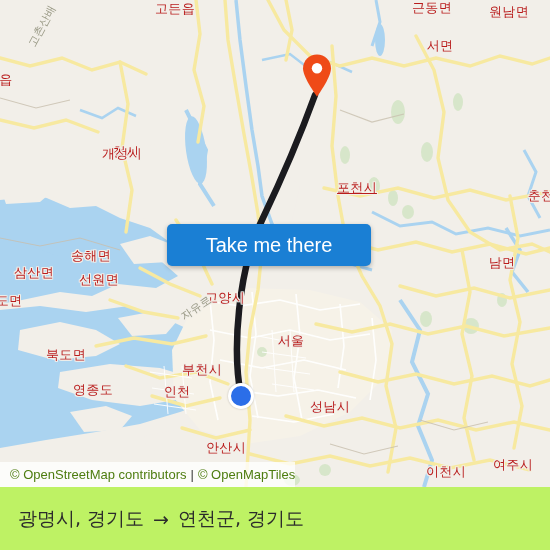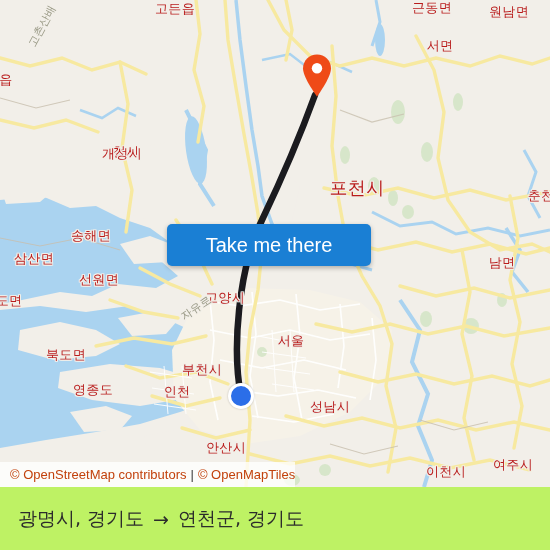--- a/index.html
+++ b/index.html
@@ -50,21 +50,21 @@
   
   .attrib{
     position:absolute;left:0;top:462px;height:25px;
     display:flex;align-items:center;
     padding:0 0 0 10px;
     background:rgba(255,255,255,.78);
     font-size:13px;color:#3b3b3b;
     font-family:"Liberation Sans","DejaVu Sans",sans-serif;
     white-space:nowrap;
   }
-  .attrib a{color:#c2410c;text-decoration:none;}
+  .attrib a{color:#4d7c0f;text-decoration:none;}
   .attrib .sep{margin:0 4px;}
 
   
   .footer{
     position:absolute;left:0;top:487px;width:550px;height:63px;
     background:#bef264;display:flex;align-items:center;
     justify-content:space-between;padding:0 18px;box-sizing:border-box;
   }
   .route-title{
     font-size:19px;color:#2c2c2c;white-space:nowrap;
@@ -220,26 +220,26 @@
 
     <div id="map-labels">
         <div class="maplabel road" style="left: 42px; top: 26px; font-size: 11px; transform: translate(-50%, -50%) rotate(-62deg);">고촌산배</div>
         <div class="maplabel" style="left: 175px; top: 9px; font-size: 13px;">고든읍</div>
         <div class="maplabel" style="left: 432px; top: 8px; font-size: 13px;">근동면</div>
         <div class="maplabel" style="left: 509px; top: 12px; font-size: 13px;">원남면</div>
         <div class="maplabel" style="left: 440px; top: 46px; font-size: 13px;">서면</div>
         <div class="maplabel" style="left: 6px; top: 80px; font-size: 13px;">읍</div>
         <div class="maplabel" style="left: 126px; top: 152px; font-size: 13px;">철시</div>
         <div class="maplabel" style="left: 122px; top: 154px; font-size: 13px;">개성시</div>
-        <div class="maplabel" style="left: 357px; top: 188px; font-size: 18px;">포천시</div>
+        <div class="maplabel" style="left: 357px; top: 188px; font-size: 13px; text-decoration: underline;">포천시</div>
         <div class="maplabel" style="left: 541px; top: 196px; font-size: 13px;">춘천</div>
-        <div class="maplabel" style="left: 91px; top: 236px; font-size: 13px;">송해면</div>
+        <div class="maplabel" style="left: 91px; top: 256px; font-size: 13px;">송해면</div>
         <div class="maplabel" style="left: 502px; top: 263px; font-size: 13px;">남면</div>
         <div class="maplabel" style="left: 99px; top: 268px; font-size: 13px; margin-top: 12px;">선원면</div>
-        <div class="maplabel" style="left: 34px; top: 259px; font-size: 13px; text-align: right;">삼산면</div>
+        <div class="maplabel" style="left: 34px; top: 273px; font-size: 13px; text-align: right;">삼산면</div>
         <div class="maplabel" style="left: 9px; top: 301px; font-size: 13px;">도면</div>
         <div class="maplabel" style="left: 225px; top: 298px; font-size: 13px;">고양시</div>
         <div class="maplabel road" style="left: 196px; top: 308px; font-size: 11px; transform: translate(-50%, -50%) rotate(-34deg);">자유로</div>
         <div class="maplabel" style="left: 277px; top: 341px; font-size: 13px; margin-left: 14px;">서울</div>
         <div class="maplabel" style="left: 66px; top: 355px; font-size: 13px;">북도면</div>
         <div class="maplabel" style="left: 202px; top: 370px; font-size: 13px;">부천시</div>
         <div class="maplabel" style="left: 93px; top: 390px; font-size: 13px;">영종도</div>
         <div class="maplabel" style="left: 177px; top: 392px; font-size: 13px;">인천</div>
         <div class="maplabel" style="left: 330px; top: 407px; font-size: 13px;">성남시</div>
         <div class="maplabel" style="left: 226px; top: 448px; font-size: 13px;">안산시</div>

